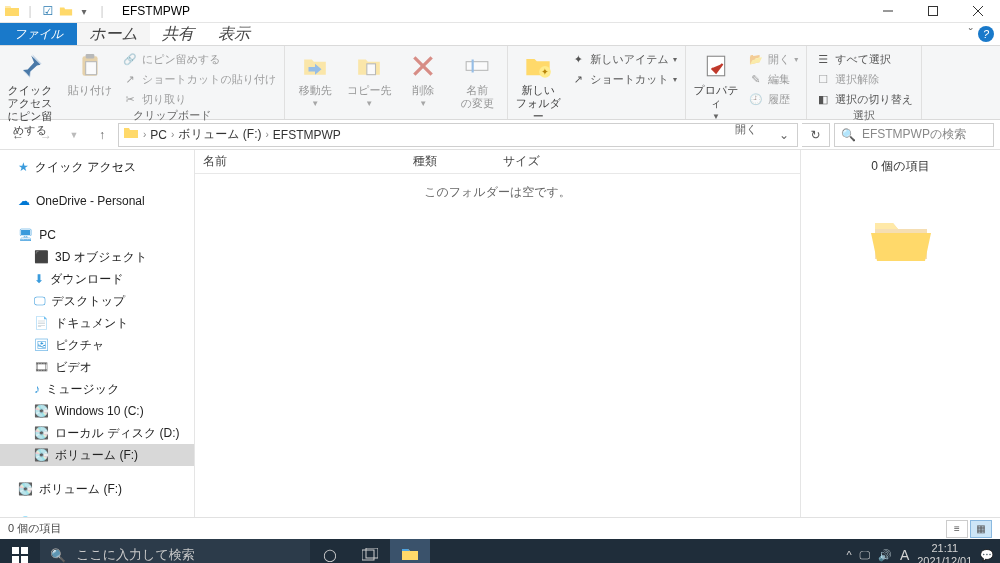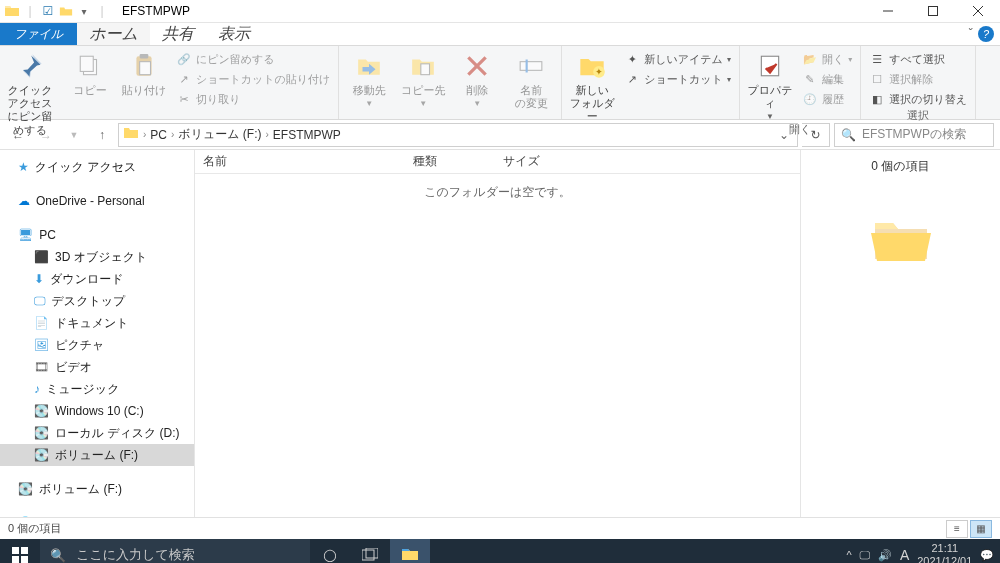--- a/index.html
+++ b/index.html
@@ -142,29 +142,20 @@
         <span style="white-space:pre-line">クイック アクセス
 にピン留めする</span>
       </div>
     </div>
   </div>
   <div class="rgroup">
     <div class="rgroup-body">
       <div class="rbtn-lg disabled">
         <span class="ico">
             <svg width="26" height="26" viewBox="0 0 24 24">
-              <rect x="6" y="6" width="12" height="14" fill="#fff" stroke="#888"></rect>
-              <rect x="3" y="3" width="12" height="14" fill="#fff" stroke="#888"></rect>
-            </svg>
-          </span>
-        <span>コピー</span>
-      </div>
-      <div class="rbtn-lg disabled">
-        <span class="ico">
-            <svg width="26" height="26" viewBox="0 0 24 24">
               <rect x="5" y="3" width="14" height="18" rx="2" fill="#d9b36c"></rect>
               <rect x="8" y="1" width="8" height="4" rx="1" fill="#888"></rect>
               <rect x="8" y="8" width="10" height="12" fill="#fff" stroke="#888"></rect>
             </svg>
           </span>
         <span>貼り付け</span>
       </div>
       <div class="rbtn-sm-col">
         <div class="rbtn-sm disabled">
             <span class="si">🔗</span>
@@ -173,20 +164,21 @@
         <div class="rbtn-sm disabled">
             <span class="si">↗</span>
             <span>ショートカットの貼り付け</span>
           </div>
         <div class="rbtn-sm disabled">
             <span class="si">✂</span>
             <span>切り取り</span>
           </div>
       </div>
     </div>
+    <div class="rgroup-label">クリップボード</div>
   </div>
 
   <div class="rgroup">
     <div class="rgroup-body">
       <div class="rbtn-lg disabled">
           <span class="ico">
             <svg width="26" height="26" viewBox="0 0 24 24">
               <path fill="#ffd96a" d="M2 6h7l2 2h11v12H2z"></path>
               <path fill="#4a90d9" d="M12 10l6 5-6 5v-3H6v-4h6z"></path>
             </svg>

